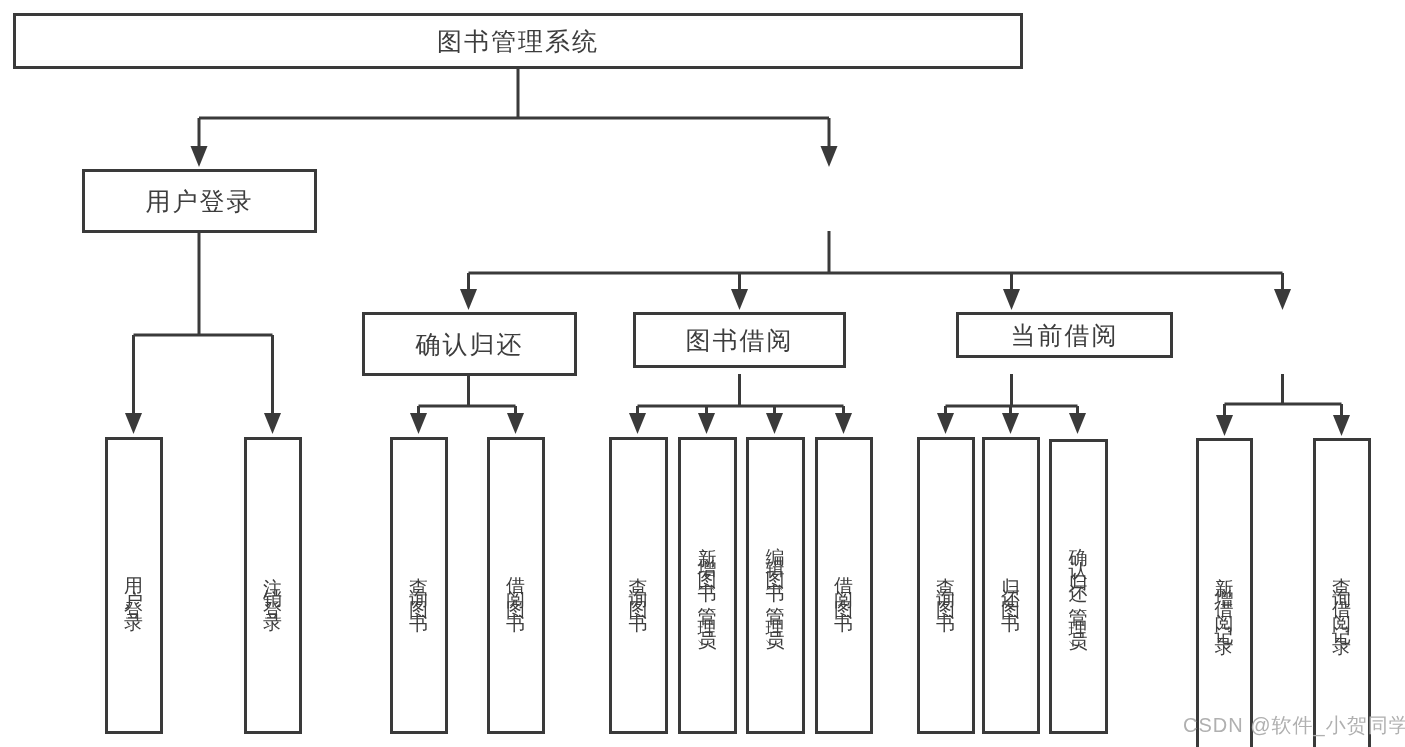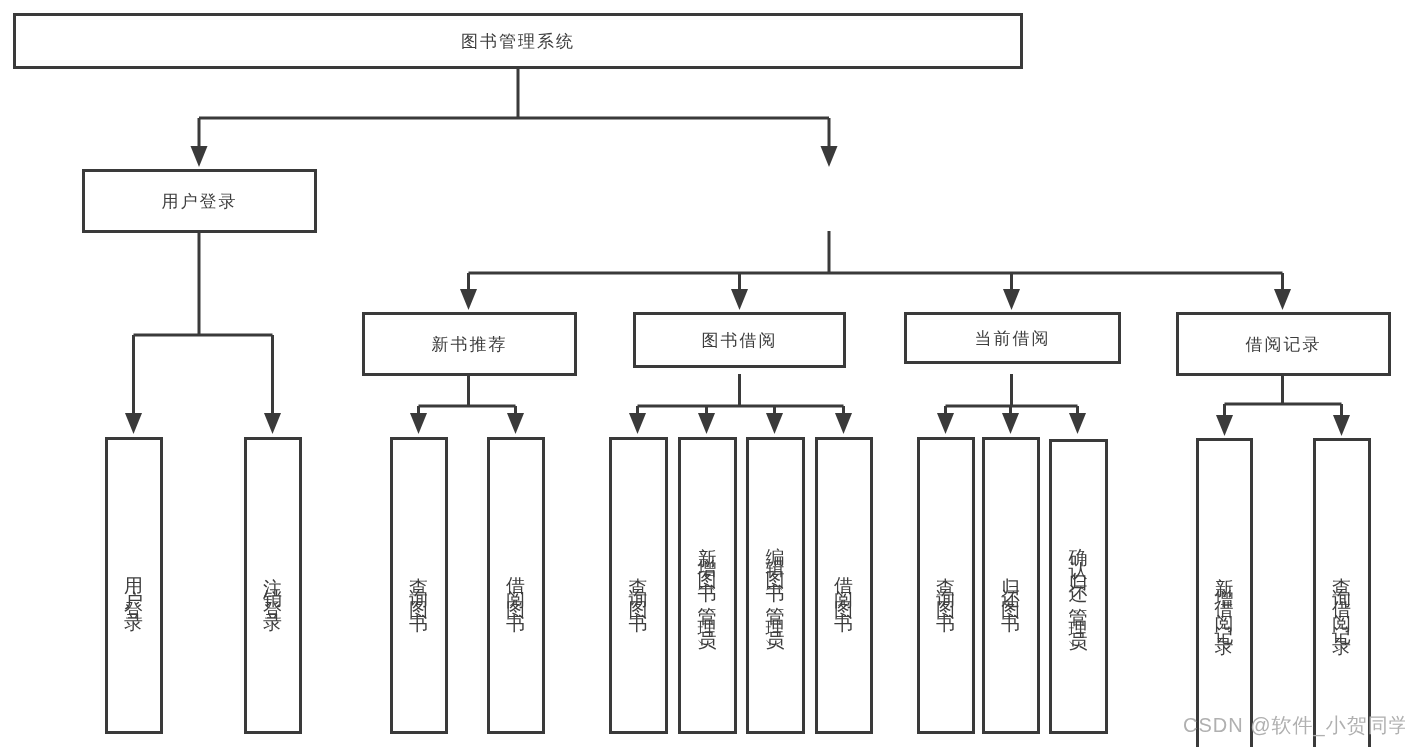--- a/index.html
+++ b/index.html
@@ -17,21 +17,21 @@
     font-family:"Liberation Sans","DejaVu Sans",sans-serif;
     color:var(--text);
   }
   .wires{position:absolute;left:0;top:0;width:1405px;height:747px;z-index:1;}
   .node{
     position:absolute;
     box-sizing:border-box;
     border:3px solid var(--line);
     background:#fff;
     display:flex;align-items:center;justify-content:center;
-    font-size:17px;
+    font-size:25px;
     letter-spacing:2px;
     z-index:2;
   }
   .vnode{
     position:absolute;
     box-sizing:border-box;
     border:3px solid var(--line);
     background:#fff;
     display:flex;align-items:center;justify-content:center;
     z-index:2;
@@ -43,21 +43,21 @@
     letter-spacing:12px;
     line-height:1;
     white-space:nowrap;
   }
   
   .n-root           {left:13px;  top:13px;  width:1010px; height:56px;}
   .n-user-login     {left:82px;  top:169px; width:235px;  height:64px;}
   .n-book-mgmt      {left:712px; top:169px; width:235px;  height:64px;}
   .n-new-book       {left:362px; top:312px; width:215px;  height:64px;}
   .n-book-borrow    {left:633px; top:312px; width:213px;  height:56px;}
-  .n-current-borrow {left:904px; top:312px; width:217px;  height:52px;}
+  .n-current-borrow {left:956px; top:312px; width:217px;  height:46px;}
   .n-borrow-record  {left:1176px;top:312px; width:215px;  height:64px;}
   .v-user-login     {left:105px; top:437px; width:58px;   height:297px;}
   .v-logout         {left:244px; top:437px; width:58px;   height:297px;}
   .v-nb-query       {left:390px; top:437px; width:58px;   height:297px;}
   .v-nb-borrow      {left:487px; top:437px; width:58px;   height:297px;}
   .v-bb-query       {left:609px; top:437px; width:59px;   height:297px;}
   .v-bb-add         {left:678px; top:437px; width:59px;   height:297px;}
   .v-bb-edit        {left:746px; top:437px; width:59px;   height:297px;}
   .v-bb-borrow      {left:815px; top:437px; width:58px;   height:297px;}
   .v-cb-query       {left:917px; top:437px; width:58px;   height:297px;}
@@ -100,24 +100,23 @@
       <polygon points="1002,413 1019,413 1010.5,434" fill="#3a3a3a"></polygon>
       <polygon points="1069,413 1086,413 1077.5,434" fill="#3a3a3a"></polygon>
       <polygon points="1216,415 1233,415 1224.5,436" fill="#3a3a3a"></polygon>
       <polygon points="1333,415 1350,415 1341.5,436" fill="#3a3a3a"></polygon>
     </svg>
 
   <div class="node n-root">图书管理系统</div>
 
   <div class="node n-user-login">用户登录</div>
 
-  <div class="node n-new-book">新书推荐</div>
+  <div class="node n-new-book">确认归还</div>
   <div class="node n-book-borrow">图书借阅</div>
   <div class="node n-current-borrow">当前借阅</div>
-  <div class="node n-borrow-record">借阅记录</div>
 
   <div class="vnode v-user-login">
     <span>用户登录</span>
   </div>
   <div class="vnode v-logout">
     <span>注销登录</span>
   </div>
 
   <div class="vnode v-nb-query">
     <span>查询图书</span>

